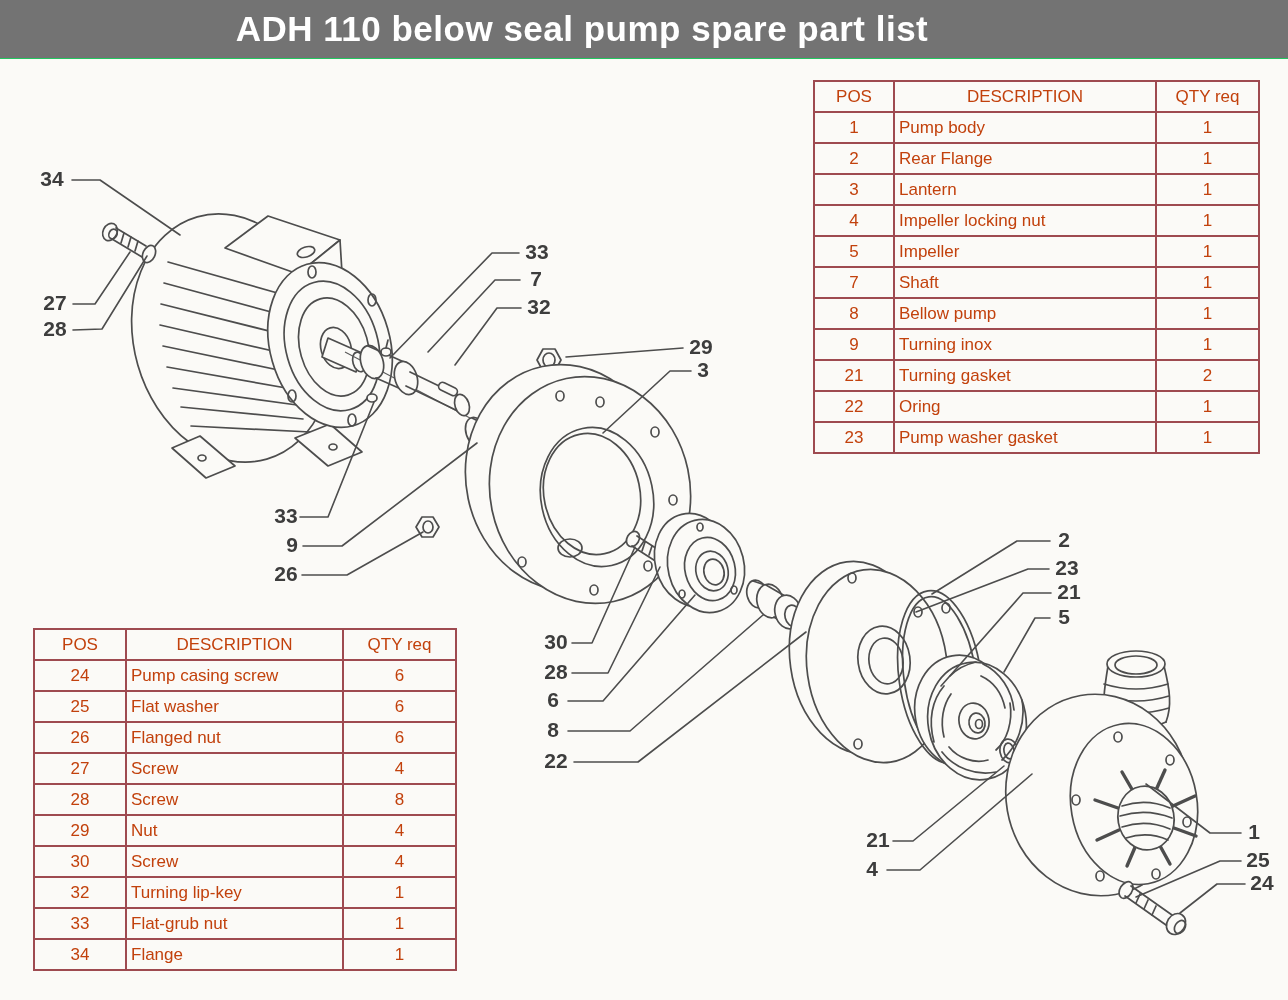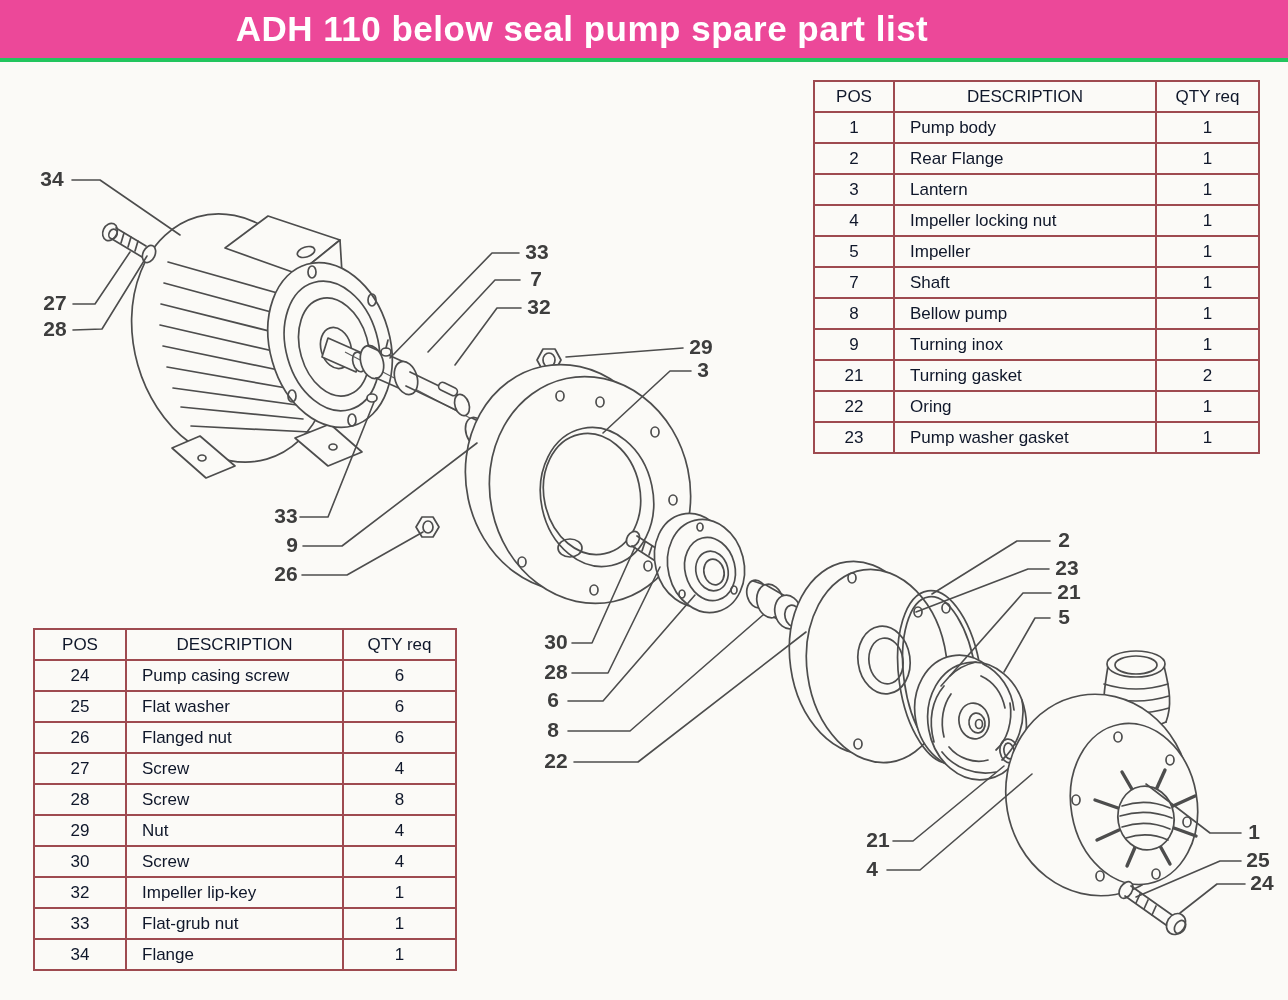--- a/index.html
+++ b/index.html
@@ -4,37 +4,37 @@
 <style>
   html,body{margin:0;padding:0;}
   body{
     width:1288px;height:1000px;position:relative;overflow:hidden;
     background:#fbfaf7;
     font-family:"Liberation Sans", sans-serif;
   }
   
   .banner{
     position:absolute;top:0;left:0;width:1288px;height:58px;
-    background:#ec4899;border-bottom:4px solid #22c55e;
+    background:#737373;border-bottom:1px solid #22c55e;
     display:flex;align-items:center;justify-content:center;
   }
   .banner h1{
     margin:0;color:#ffffff;font-size:35px;font-weight:bold;
     letter-spacing:.5px;transform:translateX(-62px);white-space:nowrap;
   }
   
   table.parts-table{
     position:absolute;border-collapse:collapse;table-layout:fixed;
-    color:#0f172a;font-size:17px;background:transparent;
+    color:#c2410c;font-size:17px;background:transparent;
   }
   .parts-table th,.parts-table td{
     border:2px solid #9e4a50;height:29px;padding:0;
     text-align:center;font-weight:400;overflow:hidden;white-space:nowrap;
   }
-  .parts-table td.desc{text-align:left;padding-left:15px;}
+  .parts-table td.desc{text-align:left;padding-left:4px;}
   #table-right{left:813px;top:80px;width:445px;}
   #table-left{left:33px;top:628px;width:422px;}
   
   svg#diagram{position:absolute;left:0;top:0;}
   .ln{stroke:#4d4d4d;stroke-width:1.7;fill:none;stroke-linecap:round;stroke-linejoin:round;}
   .part{stroke:#4d4d4d;stroke-width:1.7;fill:#fbfaf7;stroke-linejoin:round;}
   .thin{stroke:#5a5a5a;stroke-width:1.1;fill:none;}
   .dash{stroke-dasharray:5 4;}
   .rib{stroke:#4d4d4d;stroke-width:3.4;stroke-linecap:round;}
   .leader{stroke:#4d4d4d;stroke-width:1.6;fill:none;stroke-linecap:round;stroke-linejoin:round;}
@@ -442,21 +442,21 @@
         <td class="desc">Nut</td>
         <td>4</td>
       </tr>
       <tr>
         <td>30</td>
         <td class="desc">Screw</td>
         <td>4</td>
       </tr>
       <tr>
         <td>32</td>
-        <td class="desc">Impeller lip-key</td>
+        <td class="desc">Turning lip-key</td>
         <td>1</td>
       </tr>
       <tr>
         <td>33</td>
         <td class="desc">Flat-grub nut</td>
         <td>1</td>
       </tr>
       <tr>
         <td>34</td>
         <td class="desc">Flange</td>

